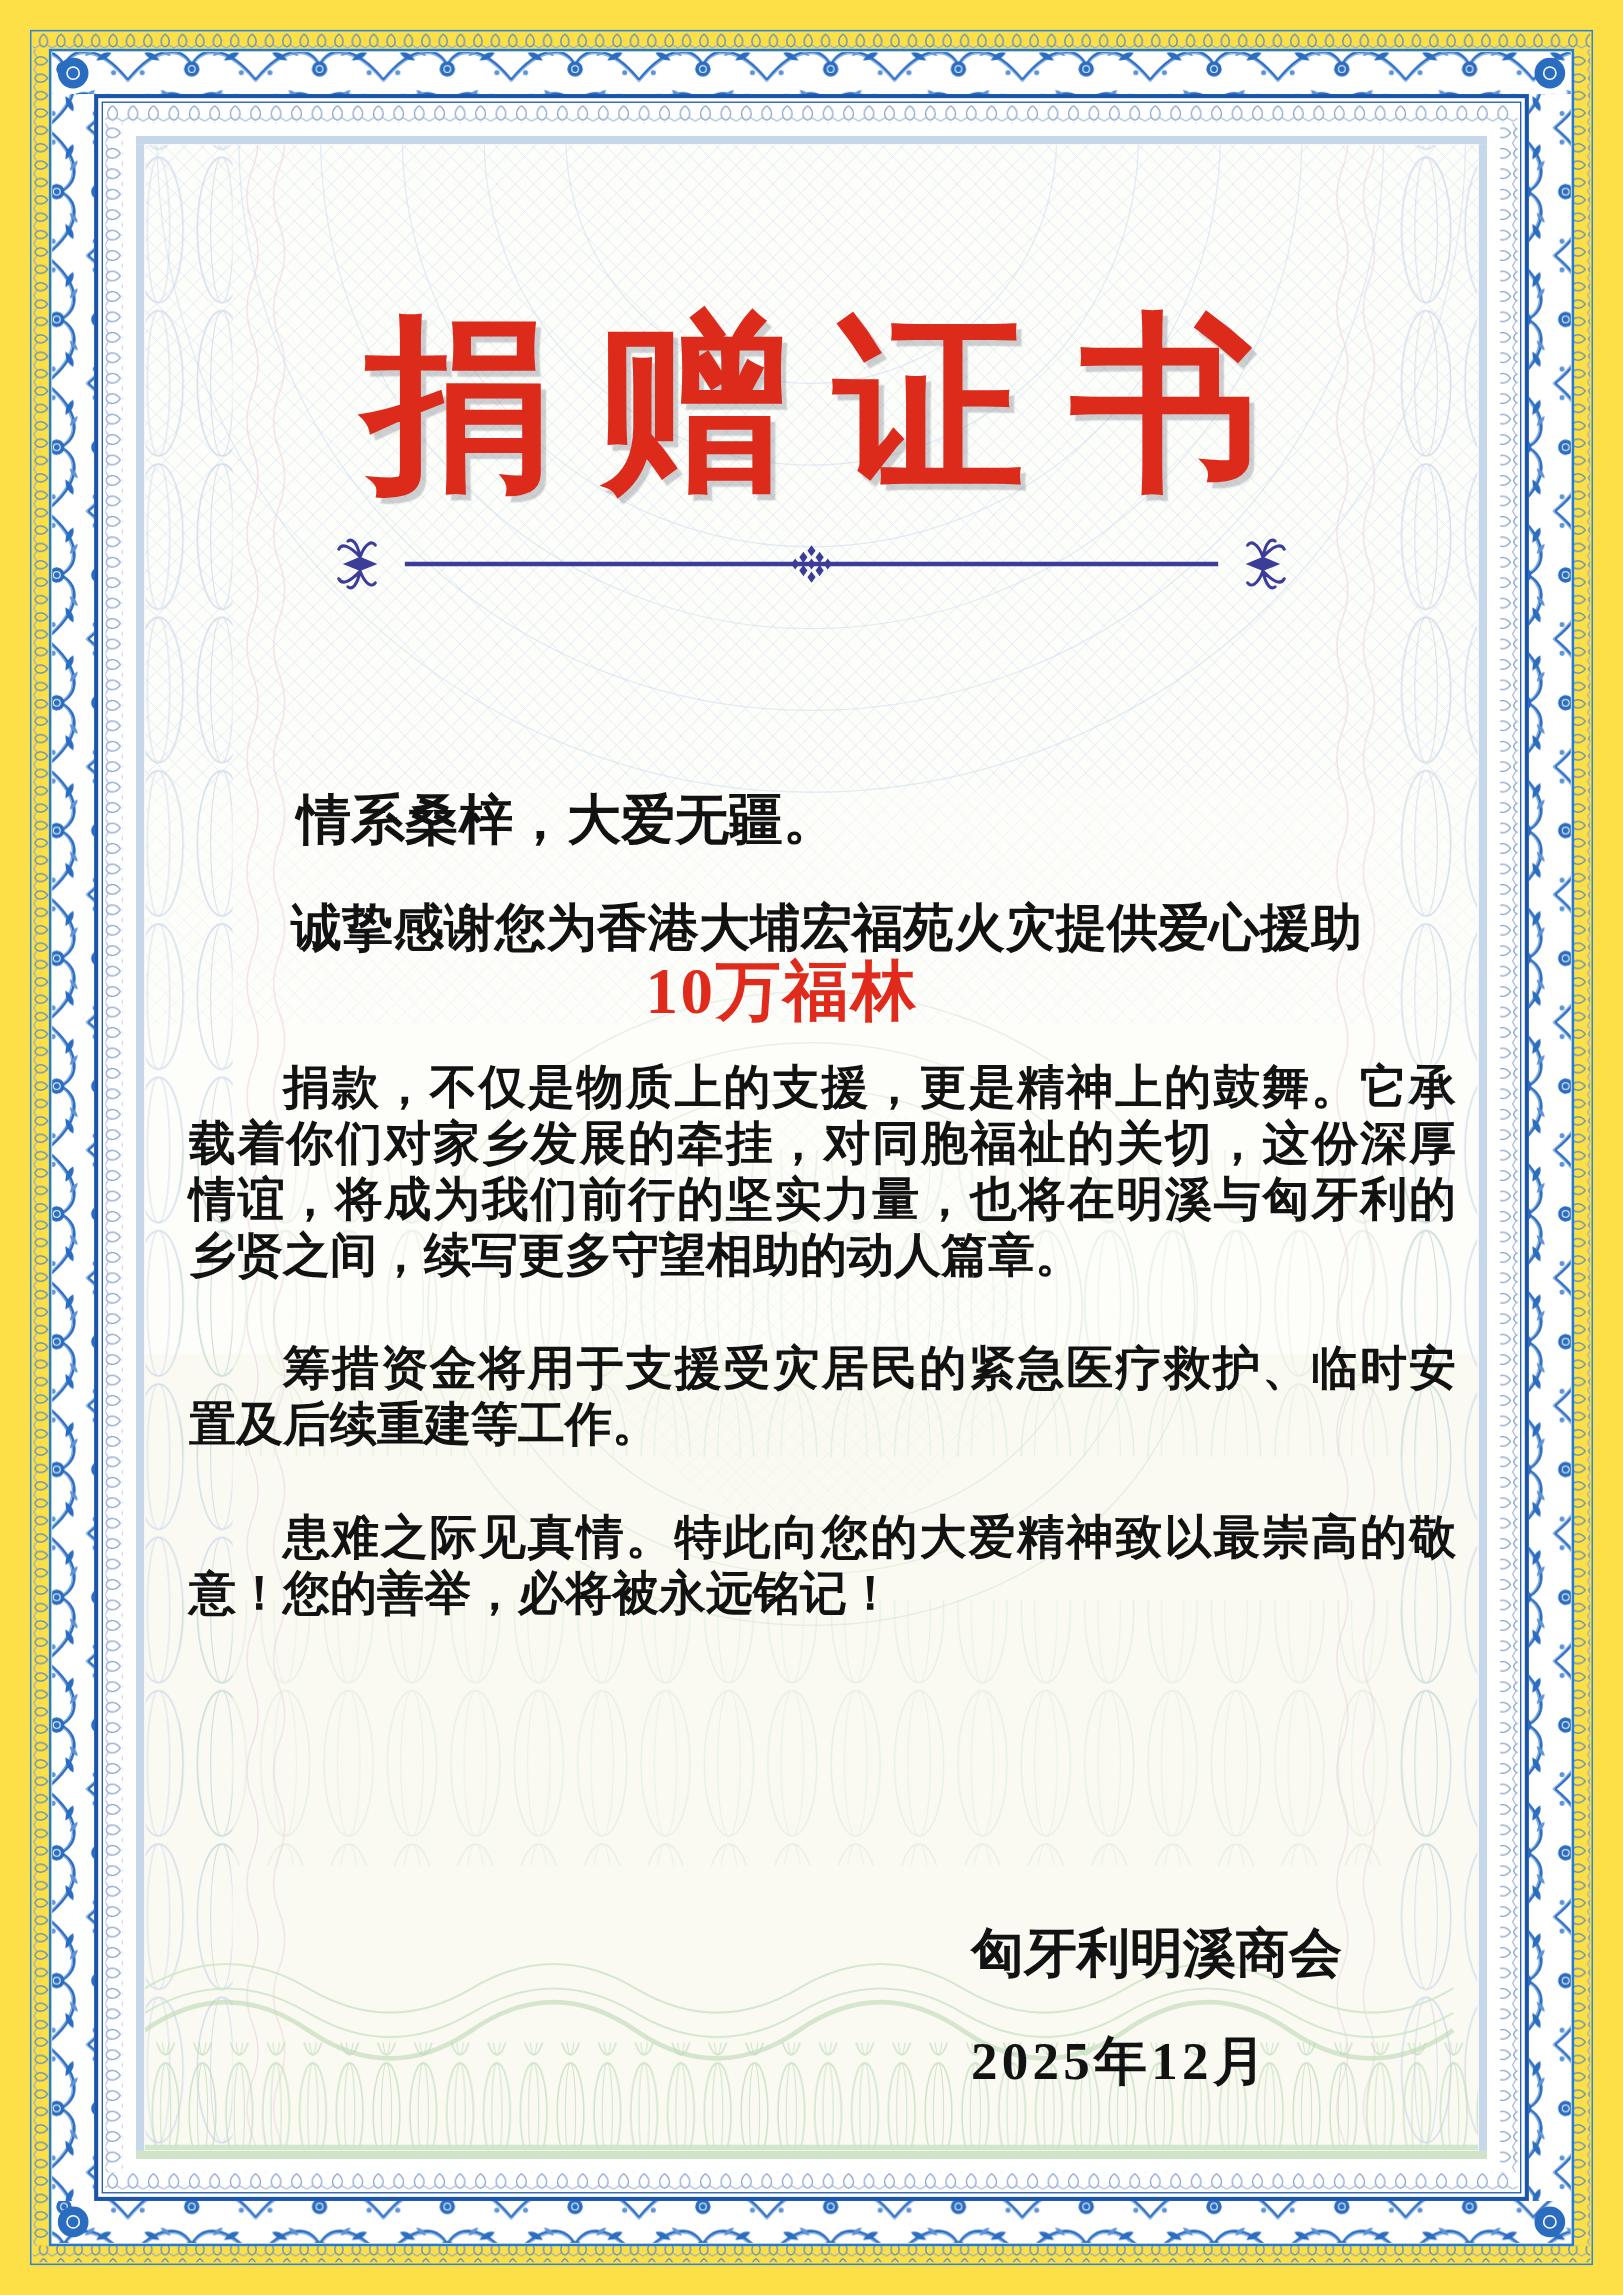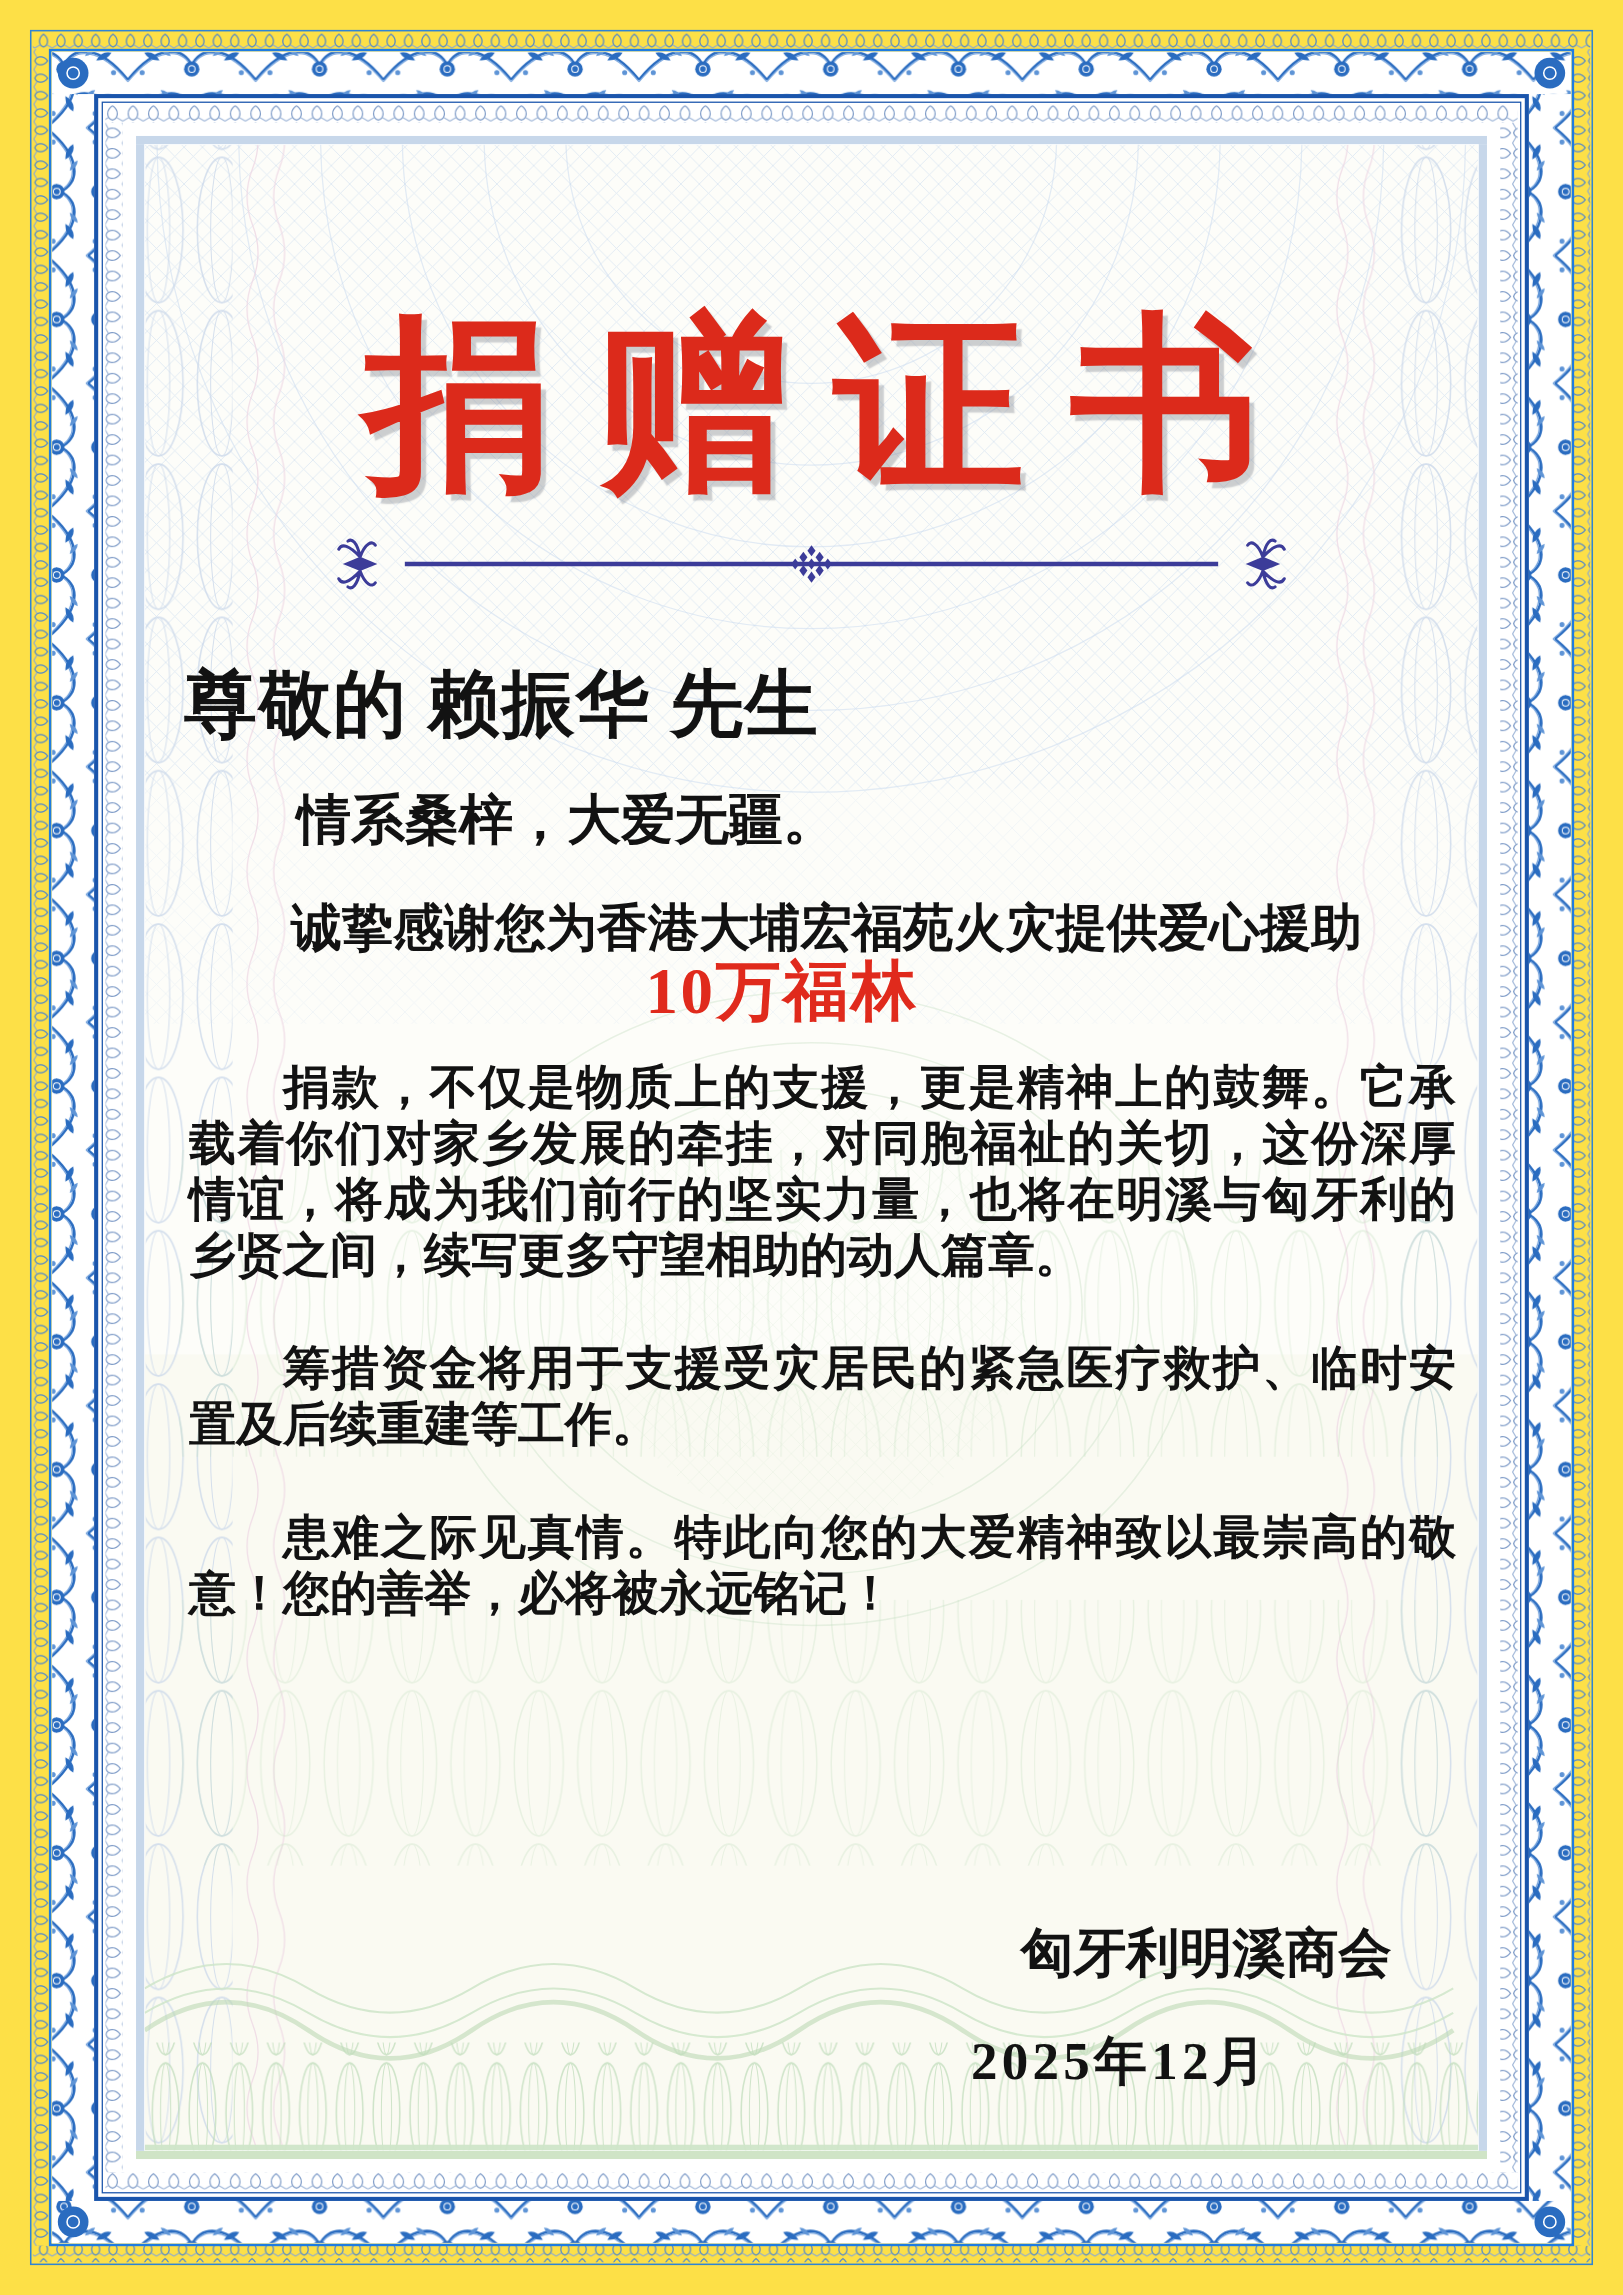--- a/index.html
+++ b/index.html
@@ -16,21 +16,21 @@
              letter-spacing:.02em;white-space:nowrap;}
   .motto{position:absolute;top:784px;left:189px;width:1265px;font-size:54px;
          font-weight:700;text-indent:2em;margin:0;}
   .thanks{position:absolute;top:894px;left:189px;width:1265px;font-size:51px;
           font-weight:700;text-indent:2em;white-space:nowrap;}
   .amount{position:absolute;top:947px;left:176px;width:1212px;text-align:center;
           font-size:65px;font-weight:900;color:#e02a1c;letter-spacing:.04em;}
   .body-block{position:absolute;top:1059px;left:189px;width:1267px;}
   .body-block p{margin:0 0 57px 0;font-size:47px;line-height:56px;font-weight:700;
                 text-align:justify;text-align-last:left;text-indent:2em;}
-  .issuer{position:absolute;top:1918px;left:971px;width:470px;text-align:center;
+  .issuer{position:absolute;top:1918px;left:971px;width:470px;text-align:left;
           font-size:53px;font-weight:700;white-space:nowrap;}
   .date{position:absolute;top:2026px;left:971px;width:470px;
         font-size:53px;font-weight:700;letter-spacing:.08em;white-space:nowrap;}
 </style>
 </head>
 <body>
 
 <div class="page">
 
   <svg class="layer" width="1623" height="2295" viewBox="0 0 3175 4490">
@@ -208,21 +208,20 @@
           <path d="M966,33 l8,11 -8,11 -8,-11 Z"></path>
         <path d="M918,46 l8,11 -8,11 -8,-11 Z"></path>
           <path d="M950,46 l8,11 -8,11 -8,-11 Z"></path>
           <path d="M982,46 l8,11 -8,11 -8,-11 Z"></path>
         <path d="M934,59 l8,11 -8,11 -8,-11 Z"></path>
           <path d="M966,59 l8,11 -8,11 -8,-11 Z"></path>
         <path d="M950,72 l8,11 -8,11 -8,-11 Z"></path>
       </g>
     </svg>
 
-    <div class="recipient">尊敬的 赖振华 先生</div>
 
     <p class="motto">情系桑梓，大爱无疆。</p>
 
     <div class="thanks">诚挚感谢您为香港大埔宏福苑火灾提供爱心援助</div>
 
     <div class="amount">10万福林</div>
 
     <div class="body-block">
       <p>捐款，不仅是物质上的支援，更是精神上的鼓舞。它承载着你们对家乡发展的牵挂，对同胞福祉的关切，这份深厚情谊，将成为我们前行的坚实力量，也将在明溪与匈牙利的乡贤之间，续写更多守望相助的动人篇章。</p>
       <p>筹措资金将用于支援受灾居民的紧急医疗救护、临时安置及后续重建等工作。</p>

